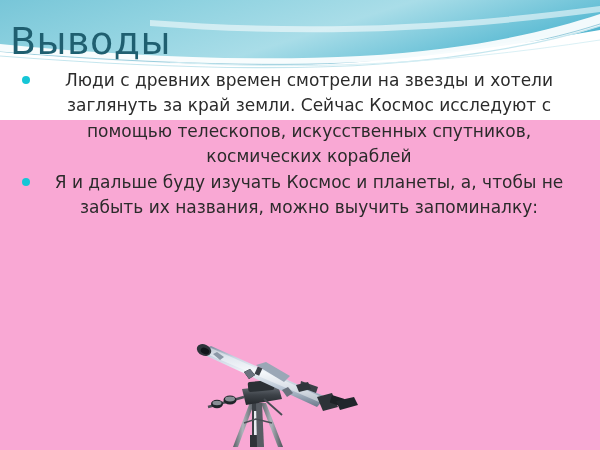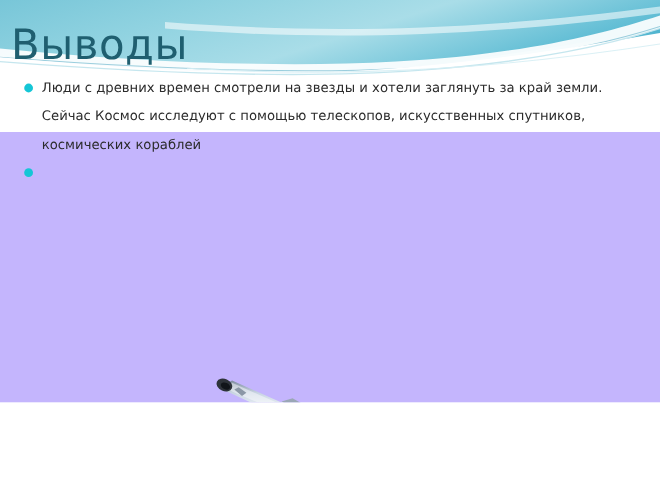--- a/index.html
+++ b/index.html
@@ -7,23 +7,23 @@
     margin: 0;
     padding: 0;
     background: #ffffff;
   }
   body {
     font-family: "DejaVu Sans", "Liberation Sans", sans-serif;
   }
   .slide {
     position: relative;
     width: 600px;
-    height: 366px;
+    height: 450px;
     overflow: hidden;
-    background: #c4b5fd;
+    background: #f9a8d4;
   }
 
   
   .wave-header {
     position: absolute;
     left: 0;
     top: 0;
     width: 600px;
     height: 120px;
     overflow: hidden;
@@ -57,25 +57,25 @@
     top: 68px;
     width: 560px;
     margin: 0;
     padding: 0;
     list-style: none;
   }
   .bullet-item {
     position: relative;
     padding-left: 18px;
     margin: 0 0 1px 0;
-    font-size: 12px;
+    font-size: 17px;
     line-height: 25.3px;
     color: #2b2b2b;
     font-weight: 400;
-    text-align: left;
+    text-align: center;
   }
   .bullet-dot {
     position: absolute;
     left: 2px;
     top: 8px;
     width: 8px;
     height: 8px;
     border-radius: 50%;
     background: #15c6d6;
   }
@@ -134,20 +134,21 @@
 
   <h1 class="slide-title">Выводы</h1>
 
   <ul class="body-list">
     <li class="bullet-item">
       <span class="bullet-dot"></span>
       <span>Люди с древних времен смотрели на звезды и хотели заглянуть за край земли. Сейчас Космос исследуют с помощью телескопов, искусственных спутников, космических кораблей</span>
     </li>
     <li class="bullet-item">
       <span class="bullet-dot"></span>
+      <span>Я и дальше буду изучать Космос и планеты, а, чтобы не забыть их названия, можно выучить запоминалку:</span>
     </li>
   </ul>
 
   <div class="telescope">
     <svg viewBox="0 0 205 109">
       <defs>
         <linearGradient id="tubeGrad" x1="0" y1="0" x2="0" y2="1">
           <stop offset="0%" stop-color="#7f8da0"></stop>
           <stop offset="18%" stop-color="#c8d4e2"></stop>
           <stop offset="42%" stop-color="#eef3f8"></stop>

